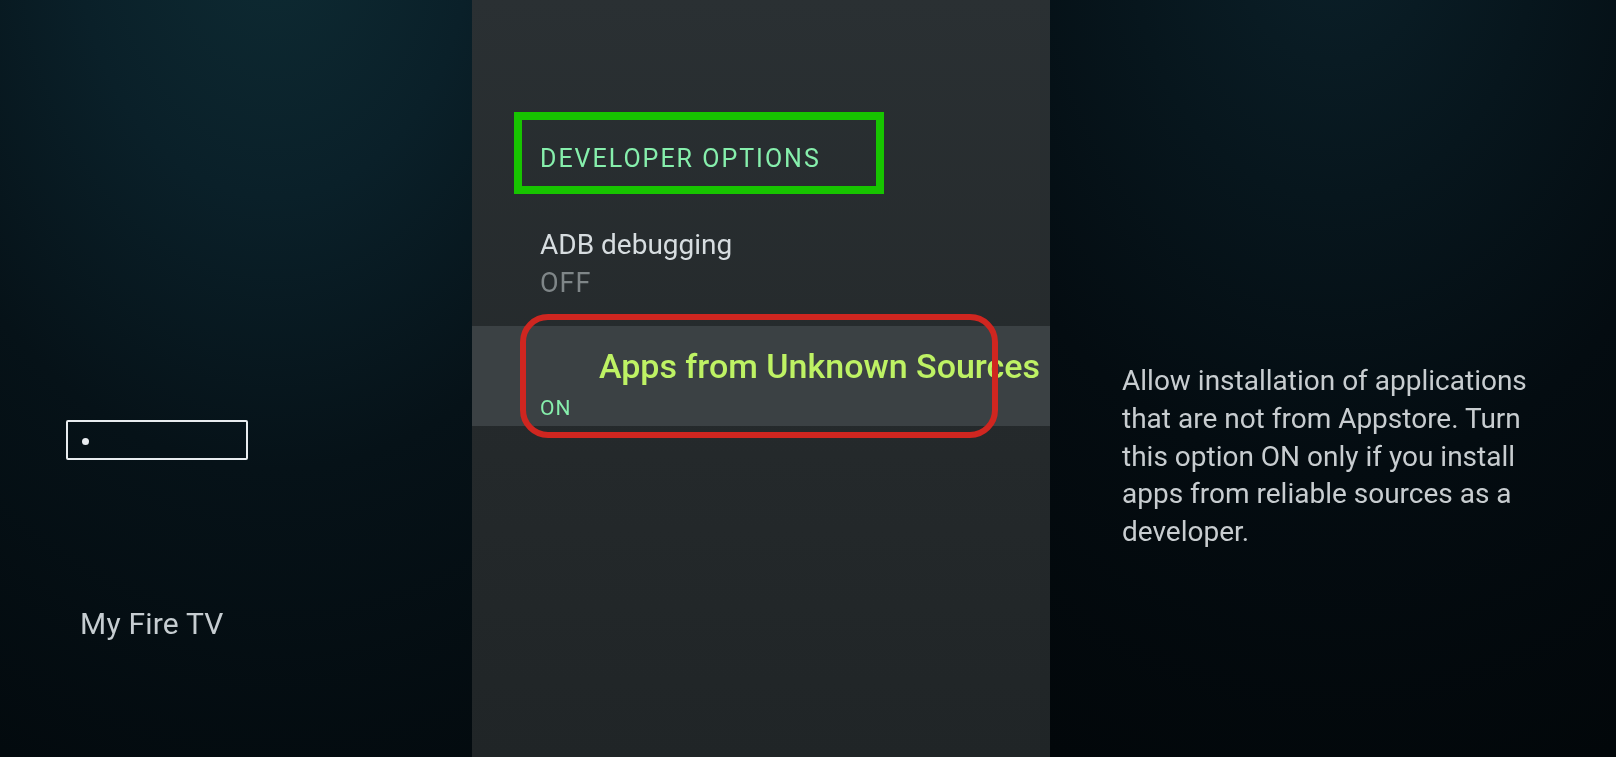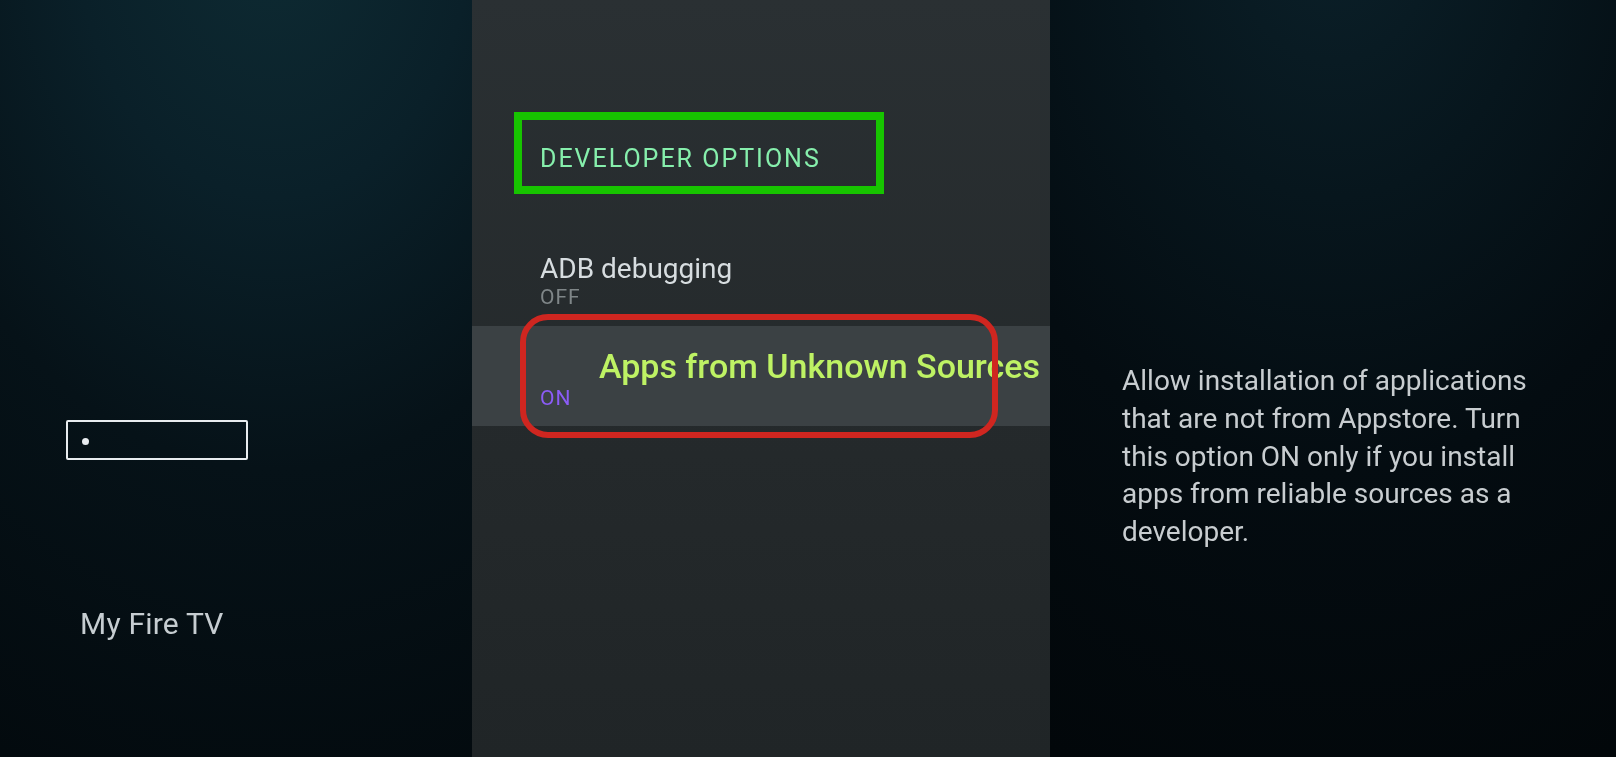--- a/index.html
+++ b/index.html
@@ -96,25 +96,24 @@
   .opt1 {
     position: absolute;
     left: 540px;
     top: 228px;
     width: 500px;
   }
   .opt1 .title {
     font-size: 28px;
     color: #d7dde0;
     font-weight: 400;
-    margin-top: 24px;
   }
   .opt1 .sub {
-    margin-top: 0;
-    font-size: 21px;
+    margin-top: 6px;
+    font-size: 27px;
     color: #7f8688;
     letter-spacing: 1px;
   }
   .highlight-row {
     position: absolute;
     left: 472px;
     top: 326px;
     width: 578px;
     height: 100px;
     background: #3b4144;
@@ -125,23 +124,23 @@
     top: 346px;
     width: 500px;
   }
   .opt2 .title {
     font-size: 34px;
     color: #bef264;
     font-weight: 500;
     text-align: right;
   }
   .opt2 .sub {
-    margin-top: 0;
+    margin-top: 10px;
     font-size: 21px;
-    color: #8b5cf6;
+    color: #86efac;
     letter-spacing: 1px;
   }
   .red-box {
     position: absolute;
     left: 520px;
     top: 314px;
     width: 478px;
     height: 124px;
     border: 6px solid #cf2620;
     border-radius: 28px;

